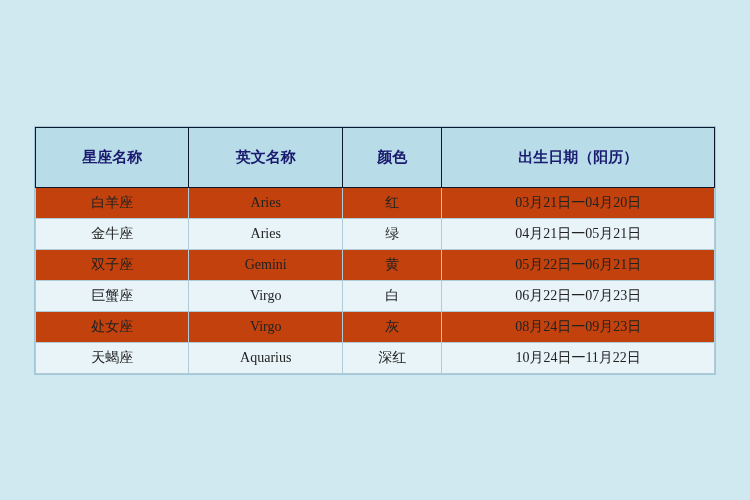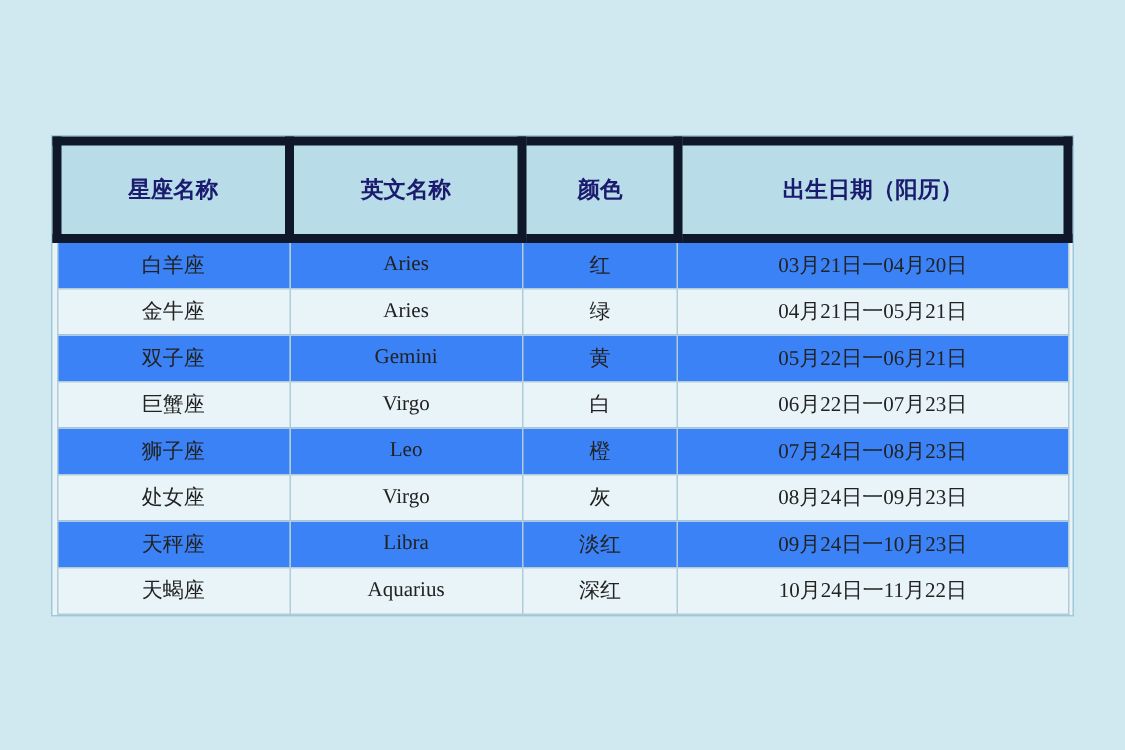--- a/index.html
+++ b/index.html
@@ -21,25 +21,25 @@
     table {
       border-collapse: collapse;
       width: 680px;
     }
     th {
       background: #b8dce8;
       color: #1a1a6e;
       font-weight: bold;
       text-align: center;
       padding: 20px 12px;
-      border: 6px solid #0f172a;
+      border: 1px solid #0f172a;
       font-size: 15px;
     }
     td {
-      background: #3b82f6;
+      background: #c2410c;
       color: #222;
       text-align: center;
       padding: 6px 12px;
       border: 1px solid #b0ccd8;
       font-size: 14px;
     }
     tr:nth-child(even) td {
       background: #e8f4f8;
     }
   </style>
@@ -75,36 +75,24 @@
           <td>黄</td>
           <td>05月22日一06月21日</td>
         </tr>
         <tr>
           <td>巨蟹座</td>
           <td>Virgo</td>
           <td>白</td>
           <td>06月22日一07月23日</td>
         </tr>
         <tr>
-          <td>狮子座</td>
-          <td>Leo</td>
-          <td>橙</td>
-          <td>07月24日一08月23日</td>
-        </tr>
-        <tr>
           <td>处女座</td>
           <td>Virgo</td>
           <td>灰</td>
           <td>08月24日一09月23日</td>
-        </tr>
-        <tr>
-          <td>天秤座</td>
-          <td>Libra</td>
-          <td>淡红</td>
-          <td>09月24日一10月23日</td>
         </tr>
         <tr>
           <td>天蝎座</td>
           <td>Aquarius</td>
           <td>深红</td>
           <td>10月24日一11月22日</td>
         </tr>
       </tbody>
   </table>
 </div>

